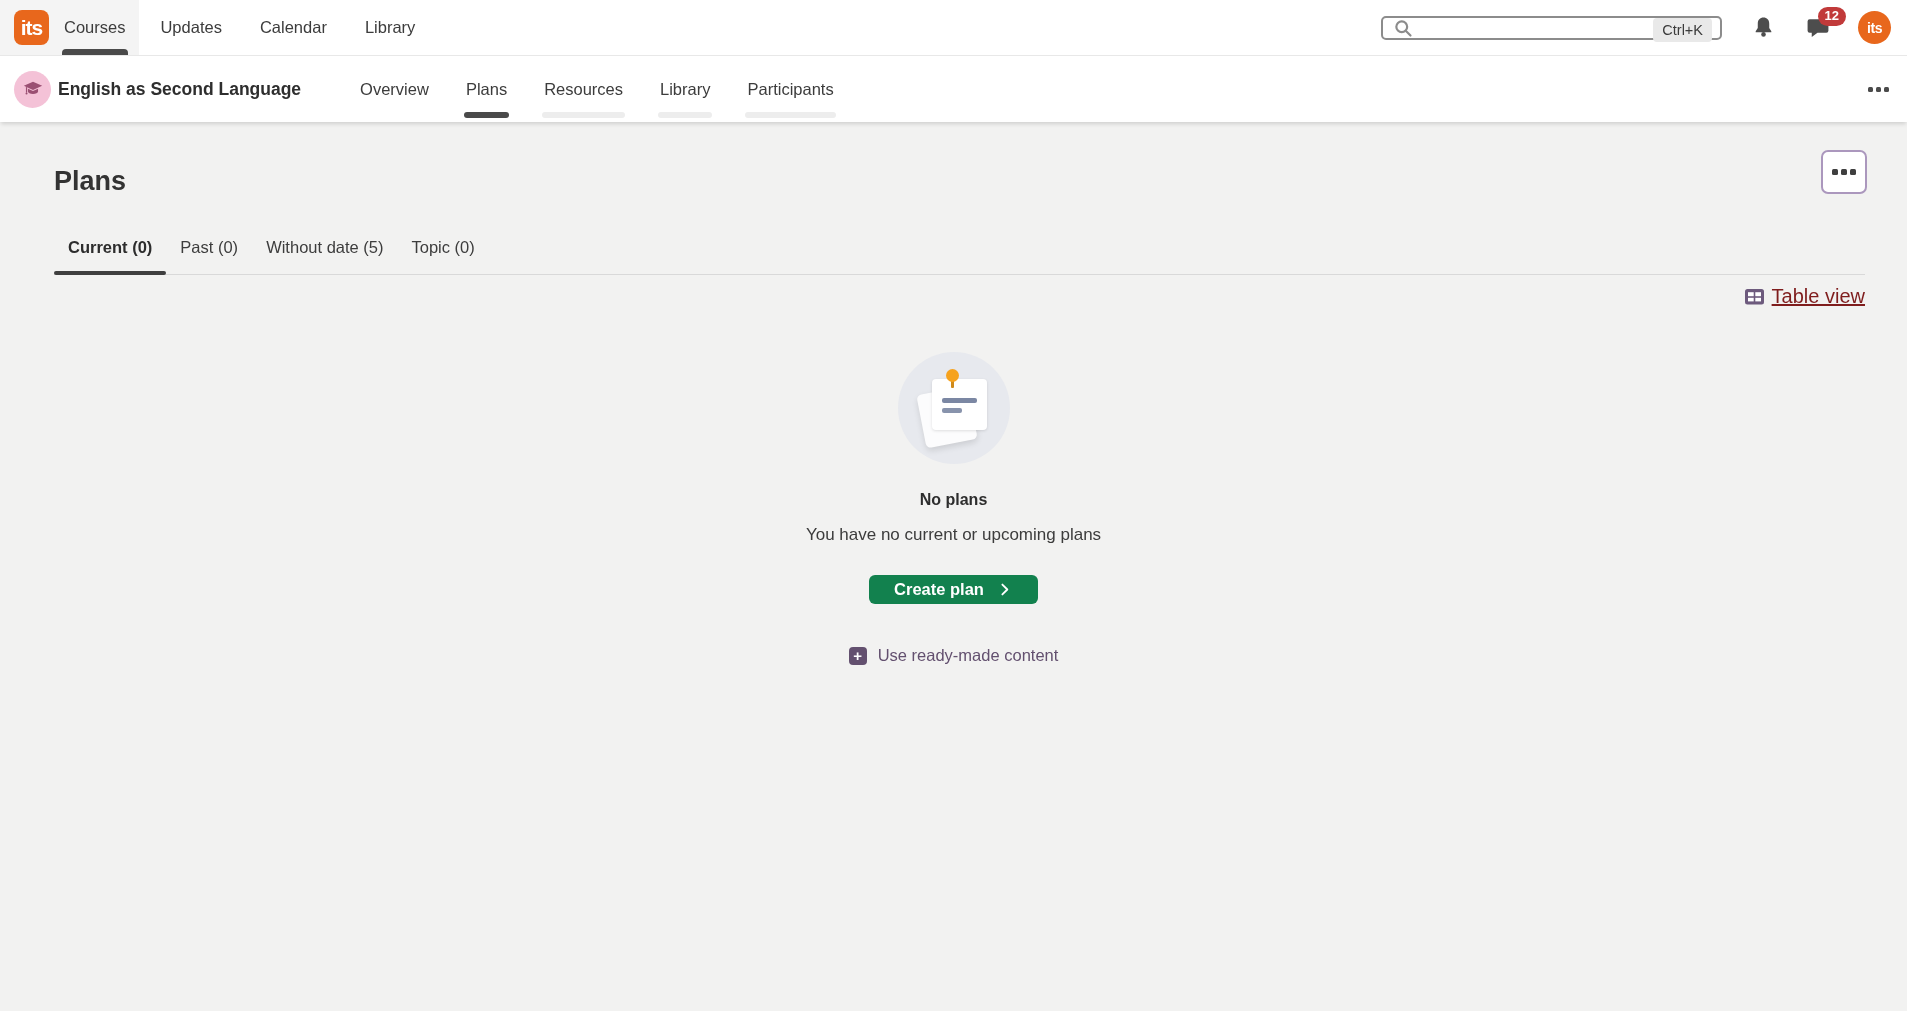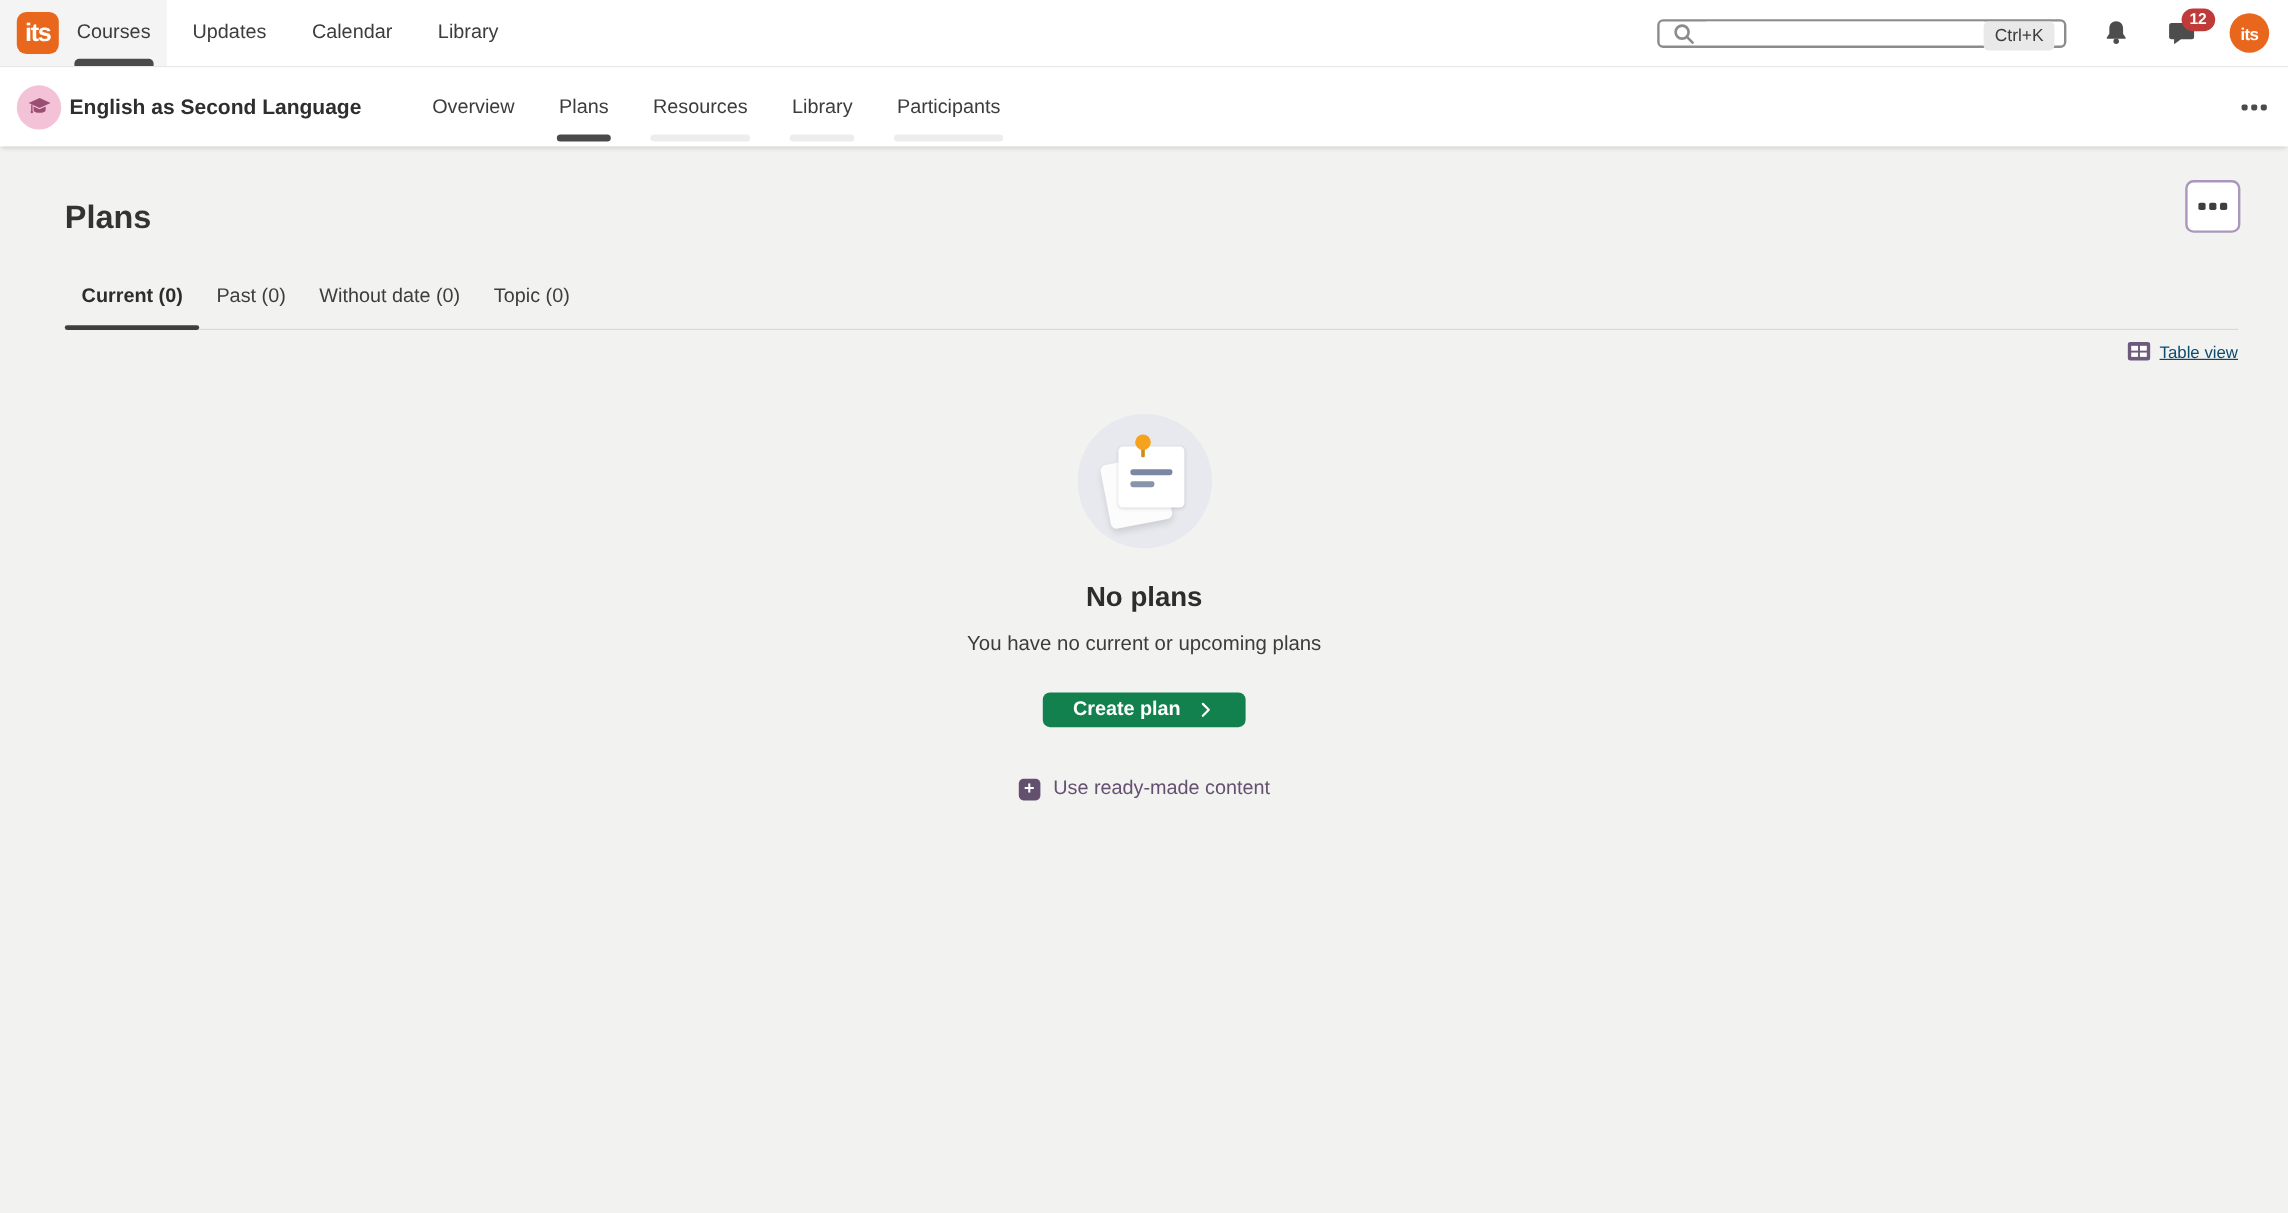--- a/index.html
+++ b/index.html
@@ -48,34 +48,34 @@
               border-radius:7px; display:flex; align-items:center; justify-content:center; gap:3px; cursor:pointer; }
   .more-btn .dot { width:6px; height:6px; background:#3f3f3f; border-radius:1.5px; }
 
   .plan-tabs { display:flex; margin:41px 42px 0 54px; border-bottom:1px solid #d9d9d9; }
   .p-tab { position:relative; padding:0 14px 17px; font-size:16.5px; color:#3d3d3d; cursor:pointer; }
   .p-tab.active { font-weight:bold; color:#2d2d2d; }
   .p-tab.active::after { content:""; position:absolute; left:0; right:0; bottom:-1px; height:4px; background:#3f3f3f; border-radius:2px; }
 
   .tableview-row { display:flex; justify-content:flex-end; padding:10px 42px 0 0; }
   .tableview-link { display:flex; align-items:center; gap:8px; cursor:pointer; }
-  .tableview-link span { font-size:14px; color:#0c4a6e; text-decoration:underline; }
+  .tableview-link span { font-size:20px; color:#7f1d1d; text-decoration:underline; }
 
   .empty { display:flex; flex-direction:column; align-items:center; margin-top:44px; }
   .illus { width:112px; height:112px; border-radius:50%; background:#e7e9ee; position:relative; }
   .card-back { position:absolute; left:23px; top:38px; width:52px; height:54px; background:#fcfcfd; border-radius:5px;
                transform:rotate(-11deg); box-shadow:0 3px 6px rgba(0,0,0,0.12); }
   .card-front { position:absolute; left:34px; top:27px; width:55px; height:51px; background:#fff; border-radius:4px;
                 box-shadow:0 1px 3px rgba(0,0,0,0.12); }
   .pin-stem { position:absolute; left:19px; top:-2px; width:3px; height:11px; background:#cf8a1a; border-radius:1px; }
   .pin-head { position:absolute; left:14px; top:-10px; width:13px; height:13px; background:#f6a21d; border-radius:50%; }
   .line-long { position:absolute; left:10px; top:19px; width:35px; height:5px; background:#7b87a3; border-radius:2px; }
   .line-short { position:absolute; left:10px; top:29px; width:20px; height:5px; background:#8893ac; border-radius:2px; }
 
-  .empty-title { margin-top:27px; font-size:23px; font-weight:bold; color:#2d2d2d; }
+  .empty-title { margin-top:27px; font-size:16px; font-weight:bold; color:#2d2d2d; }
   .empty-sub { margin-top:16px; font-size:17px; color:#3c3c3c; }
   .create-btn { margin-top:30px; height:29px; background:#12814e; color:#fff; border:none; border-radius:6px;
                 display:flex; align-items:center; gap:12px; padding:0 25px; font-size:16.5px; font-weight:bold;
                 font-family:inherit; cursor:pointer; }
   .ready-link { margin-top:42px; display:flex; align-items:center; gap:11px; cursor:pointer; }
   .plus-box { width:18px; height:18px; background:#63506f; border-radius:4px; color:#fff; display:flex; align-items:center;
               justify-content:center; font-size:15px; font-weight:bold; line-height:1; }
   .ready-label { font-size:16.5px; color:#63506f; }
 </style>
 </head>
@@ -176,21 +176,21 @@
   </div>
 
   <div class="plan-tabs">
     <div class="p-tab active">
       <span>Current (0)</span>
     </div>
     <div class="p-tab">
       <span>Past (0)</span>
     </div>
     <div class="p-tab">
-      <span>Without date (0)</span>
+      <span>Without date (5)</span>
     </div>
     <div class="p-tab">
       <span>Topic (0)</span>
     </div>
   </div>
 
   <div class="tableview-row">
     <div class="tableview-link">
       <svg width="19" height="16" viewBox="0 0 19 16">
         <rect x="0" y="0" width="19" height="15.5" rx="2.5" fill="#6d5a7d"></rect>

